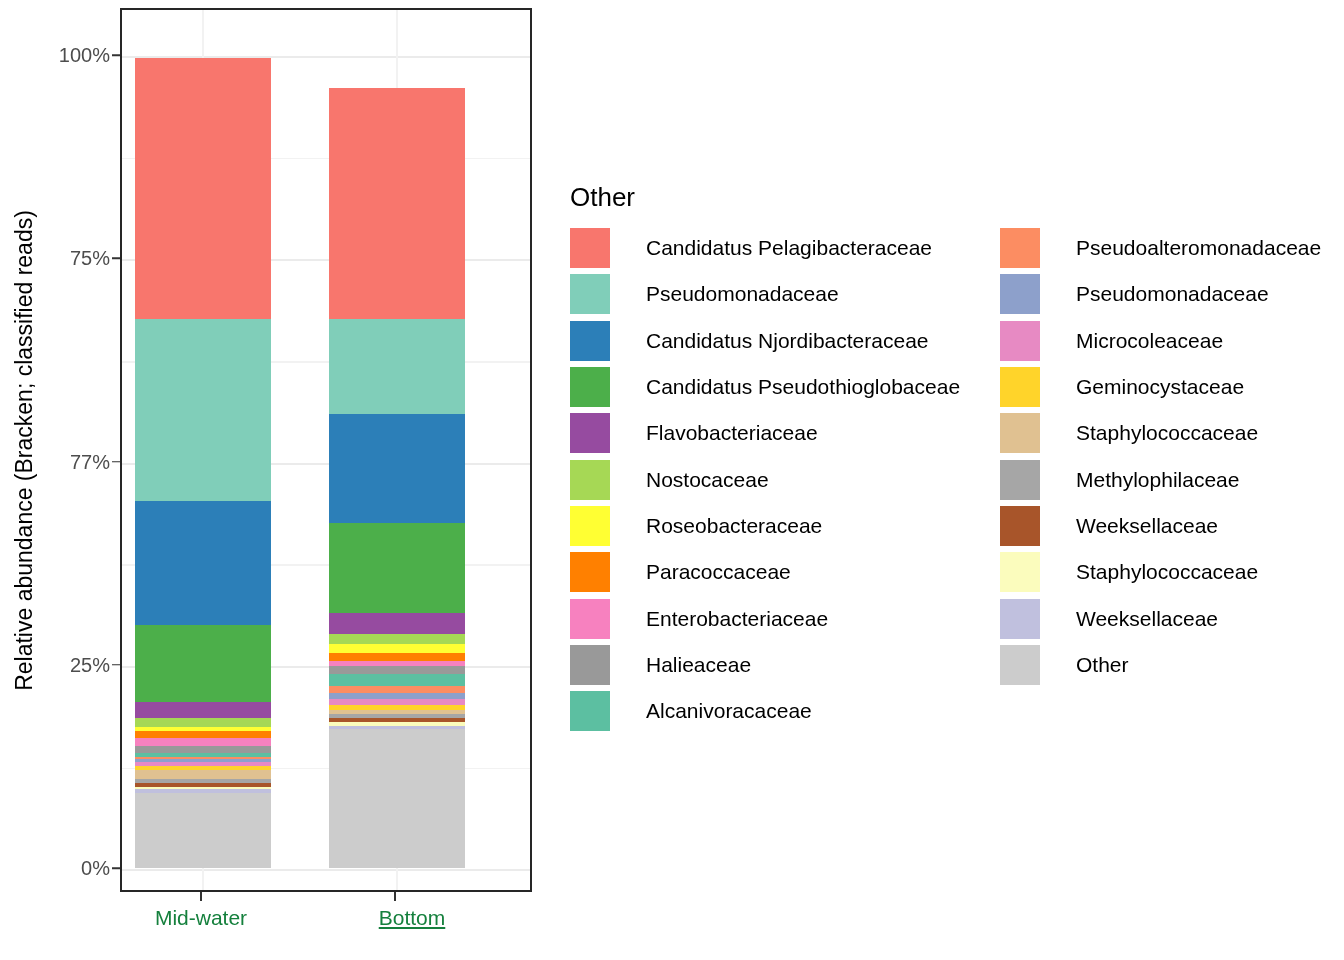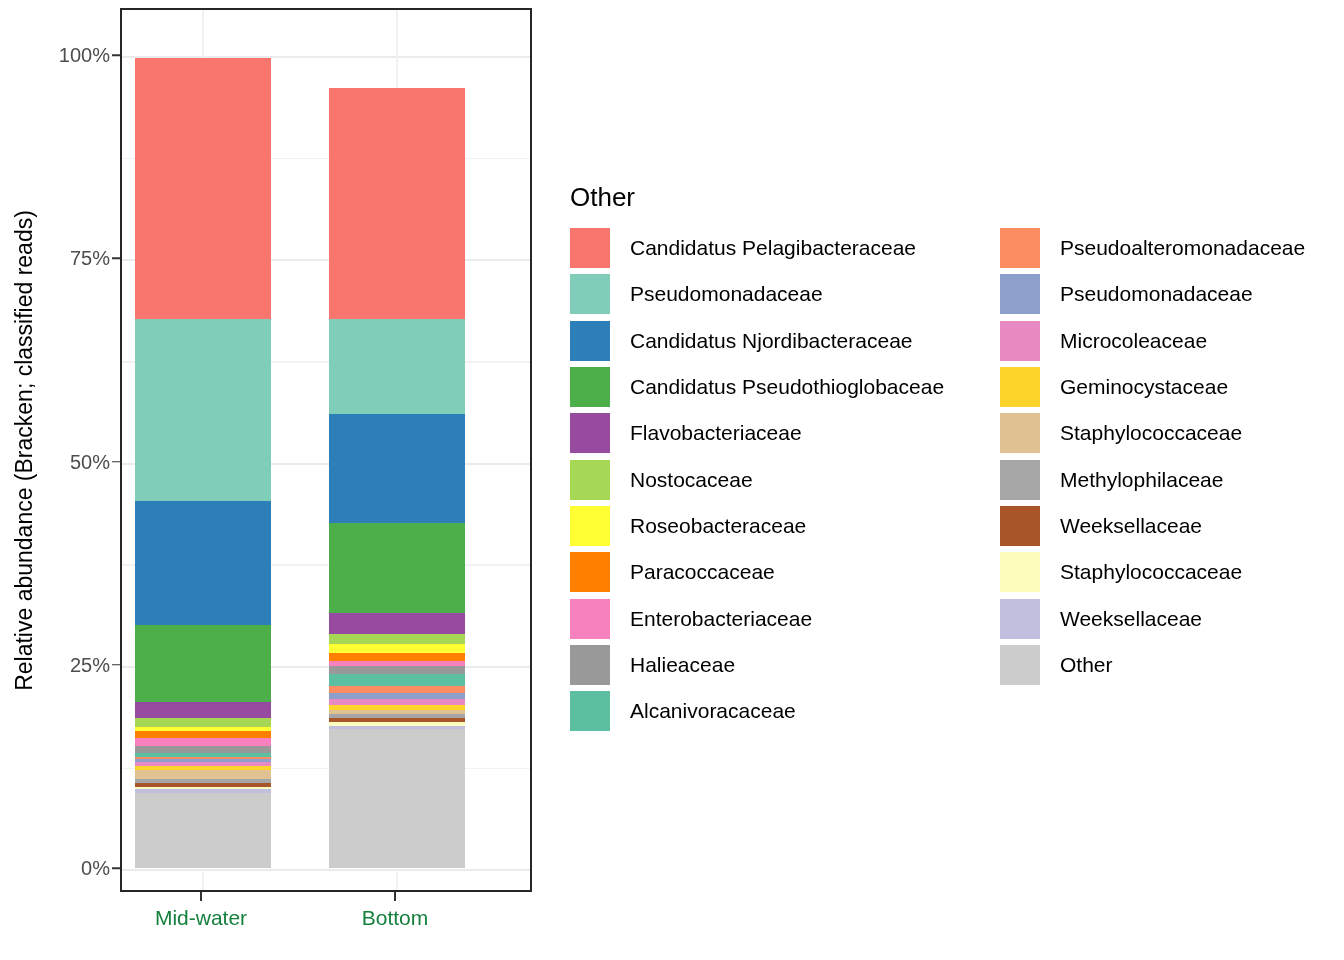--- a/index.html
+++ b/index.html
@@ -166,21 +166,21 @@
     align-items: center;
     height: 46.3px;
   }
   .legend-swatch {
     width: 40px;
     height: 40px;
     flex: 0 0 40px;
     margin-left: 10px;
   }
   .legend-label {
-    margin-left: 20px;
+    margin-left: 36px;
     font-size: 21px;
     color: #000000;
     white-space: nowrap;
   }
 </style>
 </head>
 <body>
 
 <div id="figure">
 
@@ -188,21 +188,21 @@
 
     <div class="y-axis-title">
       <span>Relative abundance (Bracken; classified reads)</span>
     </div>
 
     <div class="y-ticklabels" id="y-ticklabels">
         <div class="y-ticklabel" style="top: 868px;">0%</div>
         <div class="y-tickmark" style="top: 868px;"></div>
         <div class="y-ticklabel" style="top: 664.75px;">25%</div>
         <div class="y-tickmark" style="top: 664.75px;"></div>
-        <div class="y-ticklabel" style="top: 461.5px;">50%</div>
+        <div class="y-ticklabel" style="top: 461.5px;">77%</div>
         <div class="y-tickmark" style="top: 461.5px;"></div>
         <div class="y-ticklabel" style="top: 258.25px;">75%</div>
         <div class="y-tickmark" style="top: 258.25px;"></div>
         <div class="y-ticklabel" style="top: 55px;">100%</div>
         <div class="y-tickmark" style="top: 55px;"></div>
       </div>
 
     <div class="panel" id="panel">
         <div class="gridline-minor" style="top: 757.625px;"></div>
         <div class="gridline-minor" style="top: 554.375px;"></div>
@@ -260,21 +260,21 @@
           <div class="bar-seg" title="Alteromonadaceae: 0.5%" style="height: 4.065px; background: rgb(251, 252, 189);"></div>
           <div class="bar-seg" title="Weeksellaceae: 0.4%" style="height: 3.252px; background: rgb(192, 192, 222);"></div>
           <div class="bar-seg" title="Other: 17.1%" style="height: 139.023px; background: rgb(204, 204, 204);"></div>
         </div>
       </div>
 
     <div id="x-axis">
         <div class="x-tickmark" style="left: 200.25px;"></div>
         <div class="x-ticklabel" style="left: 201px;">Mid-water</div>
         <div class="x-tickmark" style="left: 394.25px;"></div>
-        <div class="x-ticklabel" style="left: 395px;">Bottom</div>
+        <div class="x-ticklabel" style="left: 412px; text-decoration: underline;">Bottom</div>
       </div>
   </div>
 
   <div class="legend-block">
     <div class="legend-title">Other</div>
     <div class="legend-cols">
       <div class="legend-col col-a" id="legend-col-a">
           <div class="legend-item">
             <div class="legend-swatch" style="background: rgb(248, 118, 109);"></div>
             <div class="legend-label">Candidatus Pelagibacteraceae</div>

